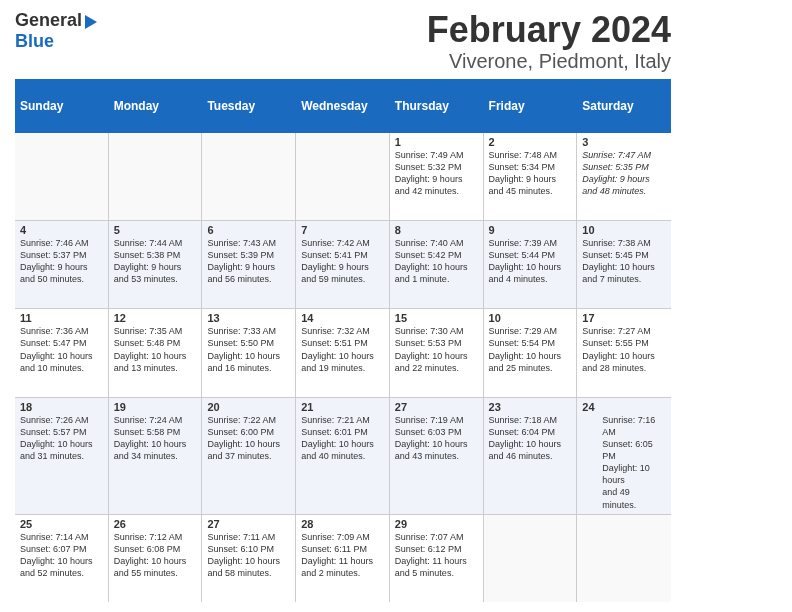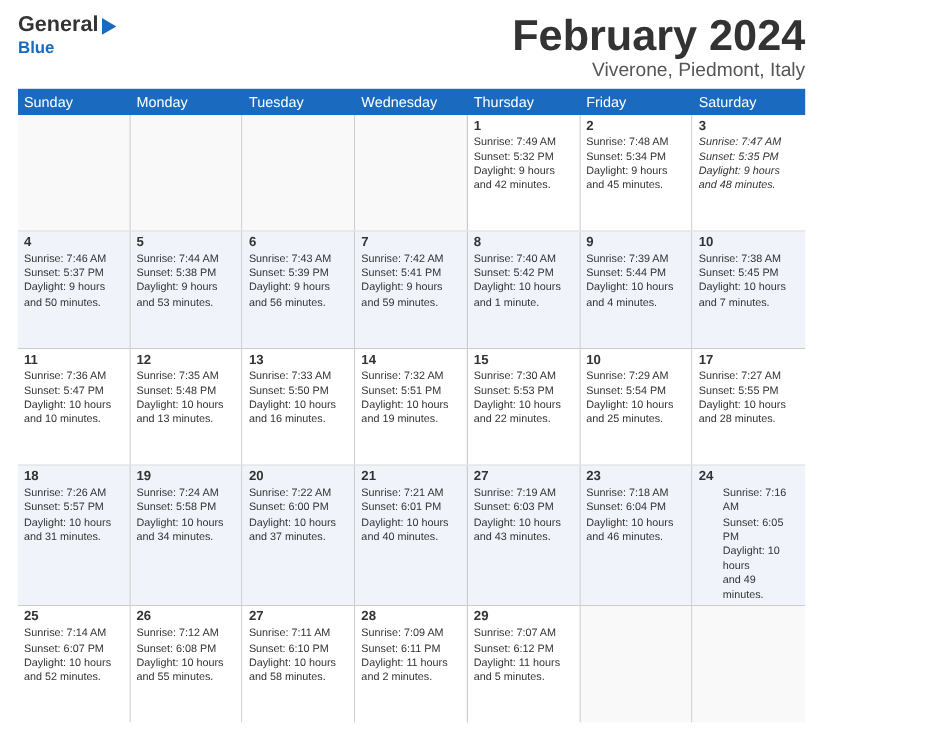--- a/index.html
+++ b/index.html
@@ -31,52 +31,52 @@
     .logo-text {
       display: flex;
       align-items: center;
     }
     .logo-general {
       font-size: 18px;
       font-weight: bold;
       color: #333;
     }
     .logo-blue {
-      font-size: 14px;
+      font-size: 18px;
       font-weight: bold;
       color: #1a6bbf;
     }
     .title-block {
       text-align: right;
     }
     .main-title {
       font-size: 36px;
       font-weight: bold;
       color: #333;
       line-height: 1.1;
     }
     .subtitle {
-      font-size: 16px;
+      font-size: 20px;
       color: #555;
     }
     .calendar {
       flex: 1;
       display: flex;
       flex-direction: column;
     }
     .cal-header {
       display: grid;
       grid-template-columns: repeat(7, 1fr);
       background: #1a6bbf;
     }
     .cal-header-cell {
       color: #fff;
       font-size: 12px;
-      font-weight: normal;
-      padding: 4px 5px;
+      font-weight: bold;
+      padding: 20px 5px;
       text-align: left;
     }
     .cal-body {
       flex: 1;
       display: flex;
       flex-direction: column;
     }
     .cal-row {
       display: grid;
       grid-template-columns: repeat(7, 1fr);

